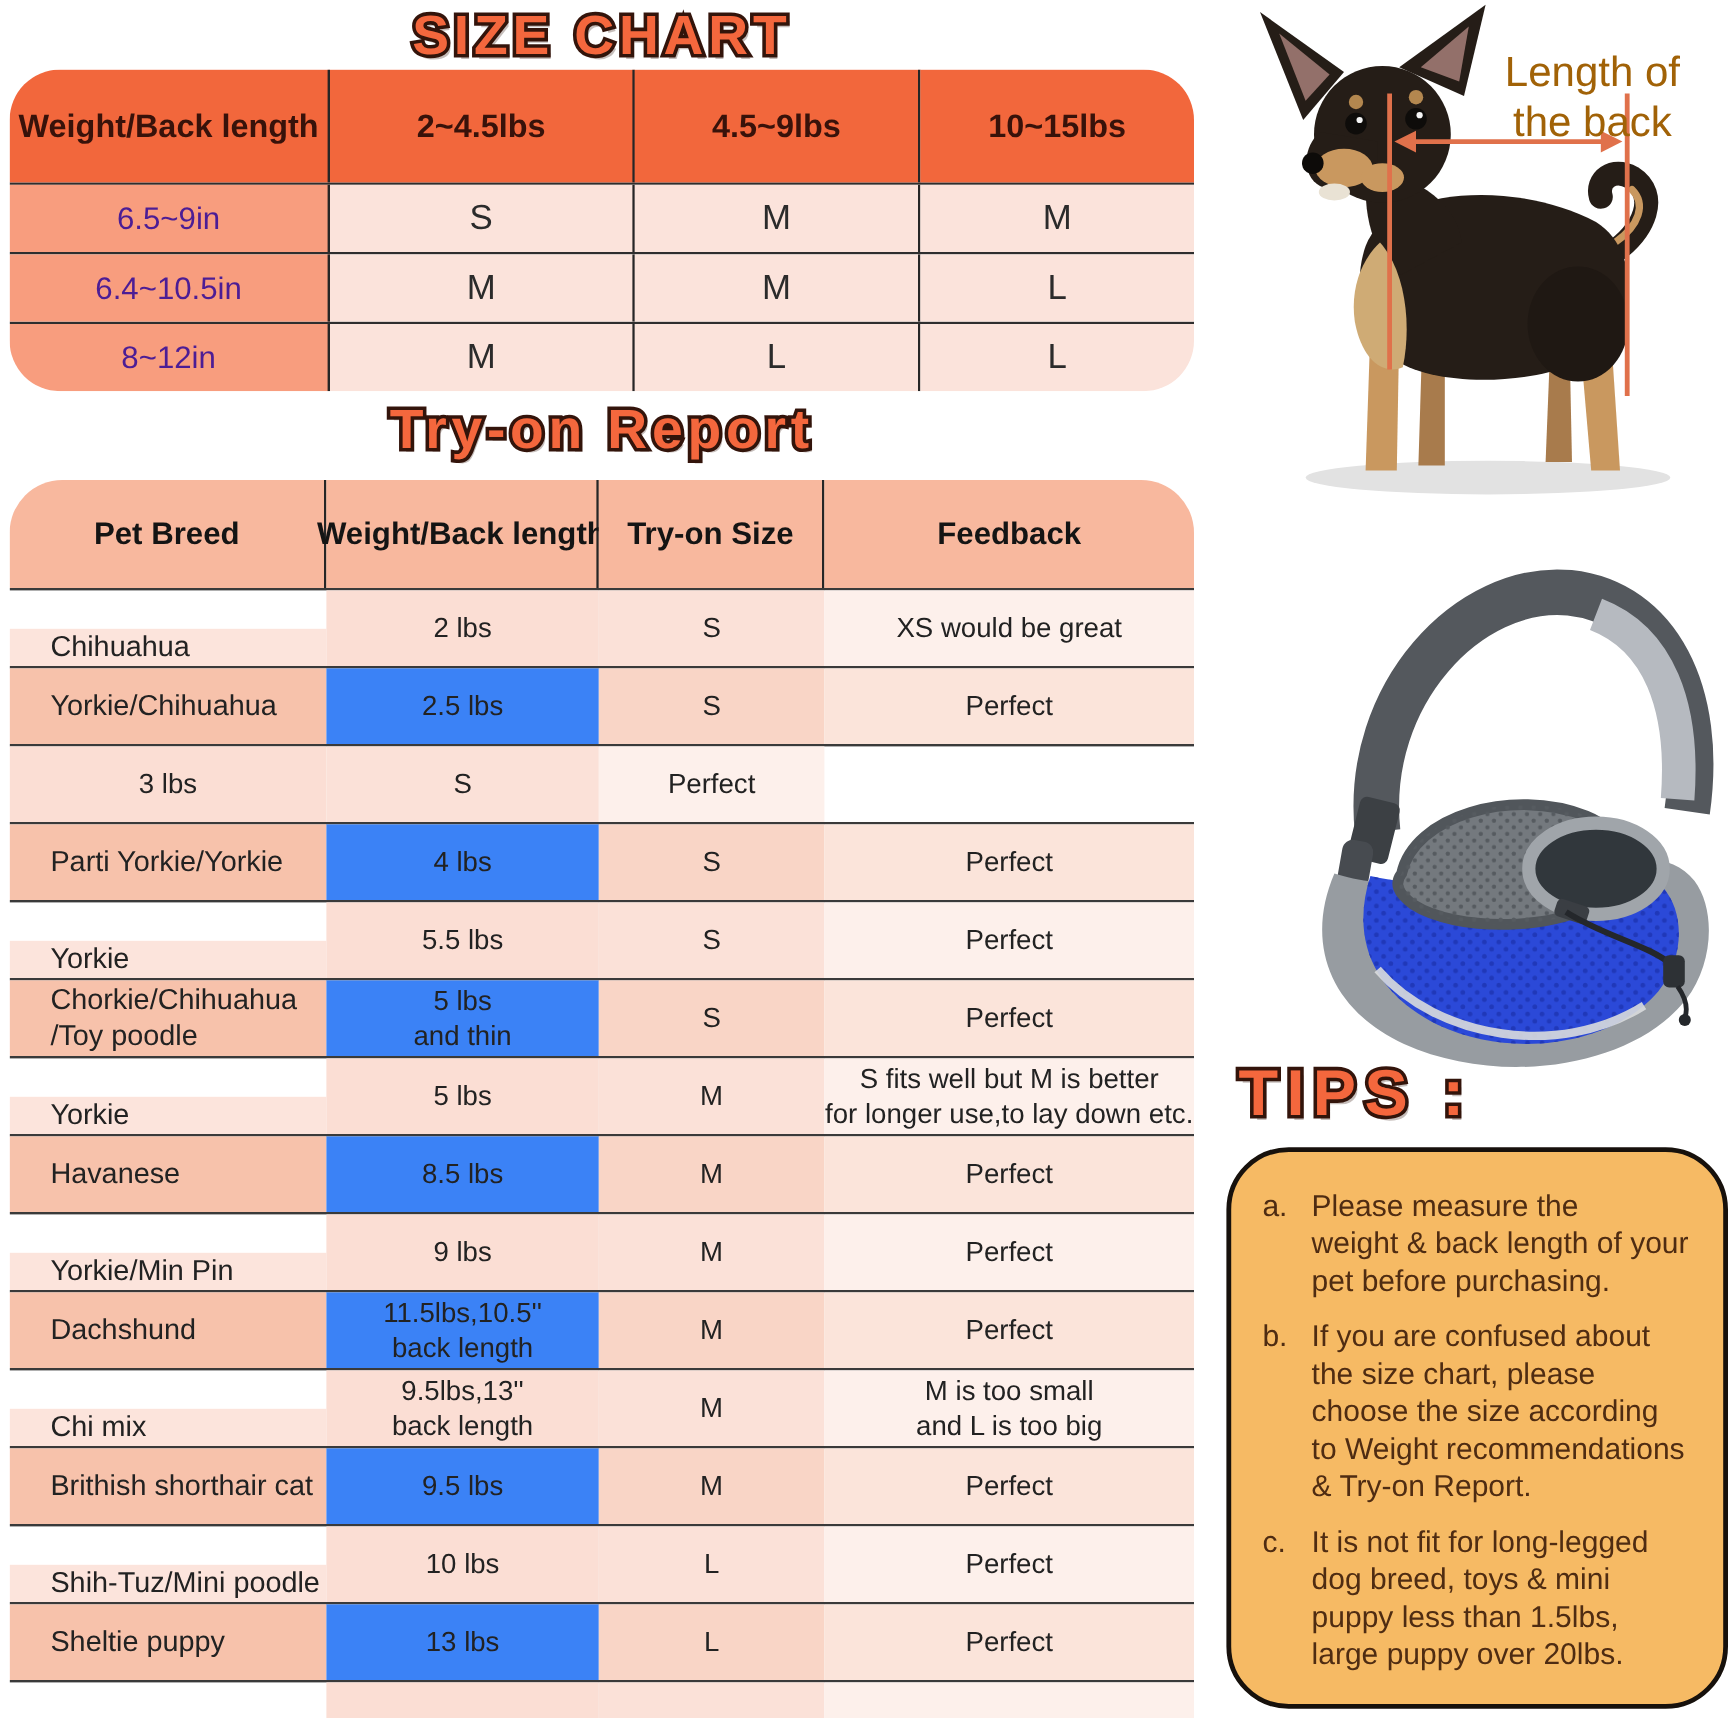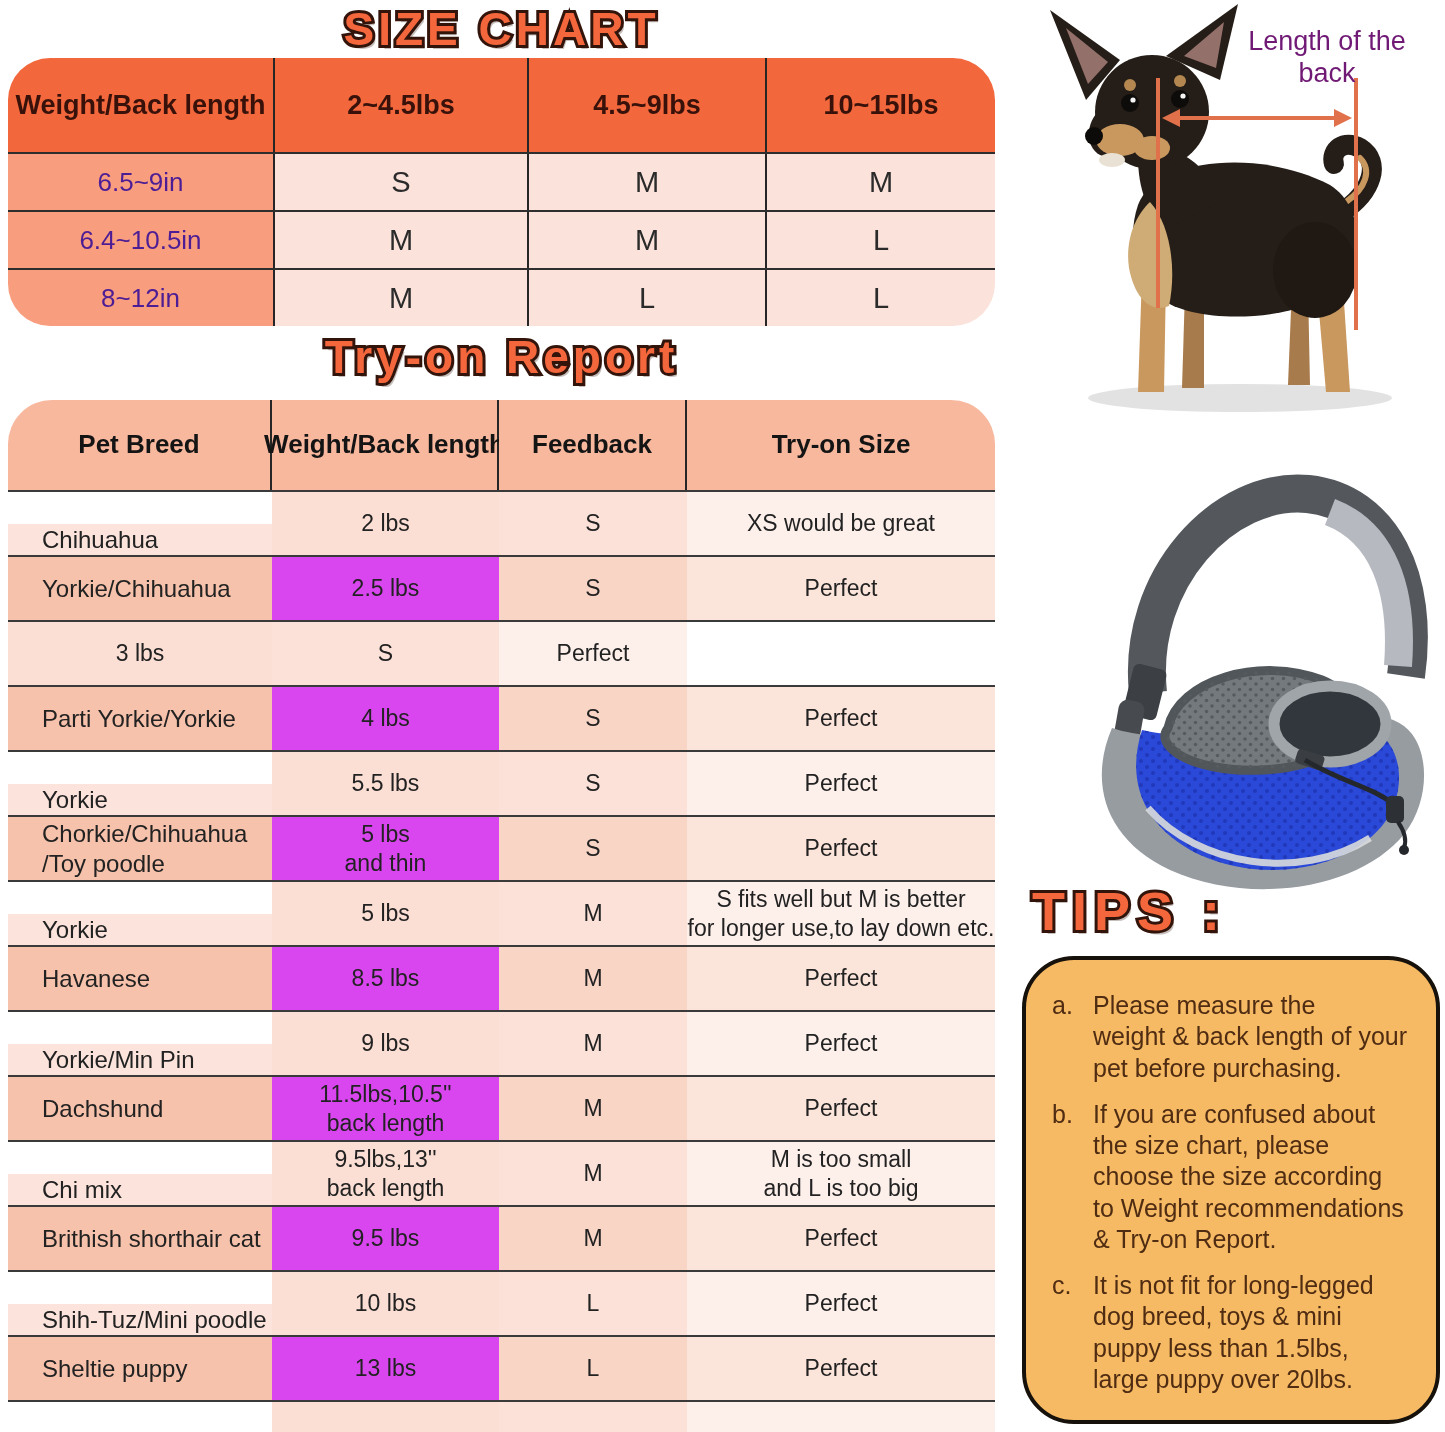--- a/index.html
+++ b/index.html
@@ -40,29 +40,29 @@
   .trow.header .tcell:last-child{border-right:none;}
   .trow:not(.header){height:63px;border-top:2px solid #3a3a3a;}
   .tcell{display:flex;align-items:center;justify-content:center;text-align:center;
     white-space:pre-line;font-size:23px;color:#222;line-height:1.22;}
   .tcell.c0{justify-content:flex-start;text-align:left;padding-left:34px;font-size:24px;}
   .try-table .i-even .c0{background:#fce4dc;margin-top:32px;}
   .try-table .i-even .c1{background:#fbded4;}
   .try-table .i-even .c2{background:#fbe1d8;}
   .try-table .i-even .c3{background:#fdf0eb;}
   .try-table .i-odd  .c0{background:#f7c2ab;}
-  .try-table .i-odd  .c1{background:#d946ef;}
+  .try-table .i-odd  .c1{background:#3b82f6;}
   .try-table .i-odd  .c2{background:#f9d5c6;}
   .try-table .i-odd  .c3{background:#fbe4da;}
 
   
   .dog-figure{position:absolute;left:1000px;top:0;width:445px;height:430px;}
   .dog-figure svg{position:absolute;inset:0;}
-  .annotation{position:absolute;right:28px;top:26px;width:180px;text-align:center;
-    color:#701a75;font-size:27px;line-height:1.18;}
+  .annotation{position:absolute;right:28px;top:40px;width:180px;text-align:center;
+    color:#a16207;font-size:35px;line-height:1.18;}
   .sling-figure{position:absolute;left:1000px;top:428px;width:445px;height:465px;}
 
   
   .tips-box{position:absolute;left:1022px;top:956px;width:418px;height:468px;box-sizing:border-box;
     background:#f6ba64;border:4px solid #17110c;border-radius:52px;
     padding:30px 16px 14px 26px;}
   .tip{display:flex;gap:9px;margin-bottom:15px;color:#4f2c12;font-size:25px;line-height:1.25;}
   .tip-marker{flex:none;width:32px;}
   .tip-text{white-space:pre-line;}
 </style>
@@ -104,22 +104,22 @@
         </div>
       </div>
   </div>
 
   <div class="bubble-title tryon-title">Try-on Report</div>
 
   <div class="try-table">
     <div class="trow header">
       <div class="tcell">Pet Breed</div>
       <div class="tcell">Weight/Back length</div>
+      <div class="tcell">Try-on Size</div>
       <div class="tcell">Feedback</div>
-      <div class="tcell">Try-on Size</div>
     </div>
     <div>
 
         <div class="trow i-even">
           <div class="tcell c0">Chihuahua</div>
           <div class="tcell c1">2 lbs</div>
           <div class="tcell c2">S</div>
           <div class="tcell c3">XS would be great</div>
         </div>
 

